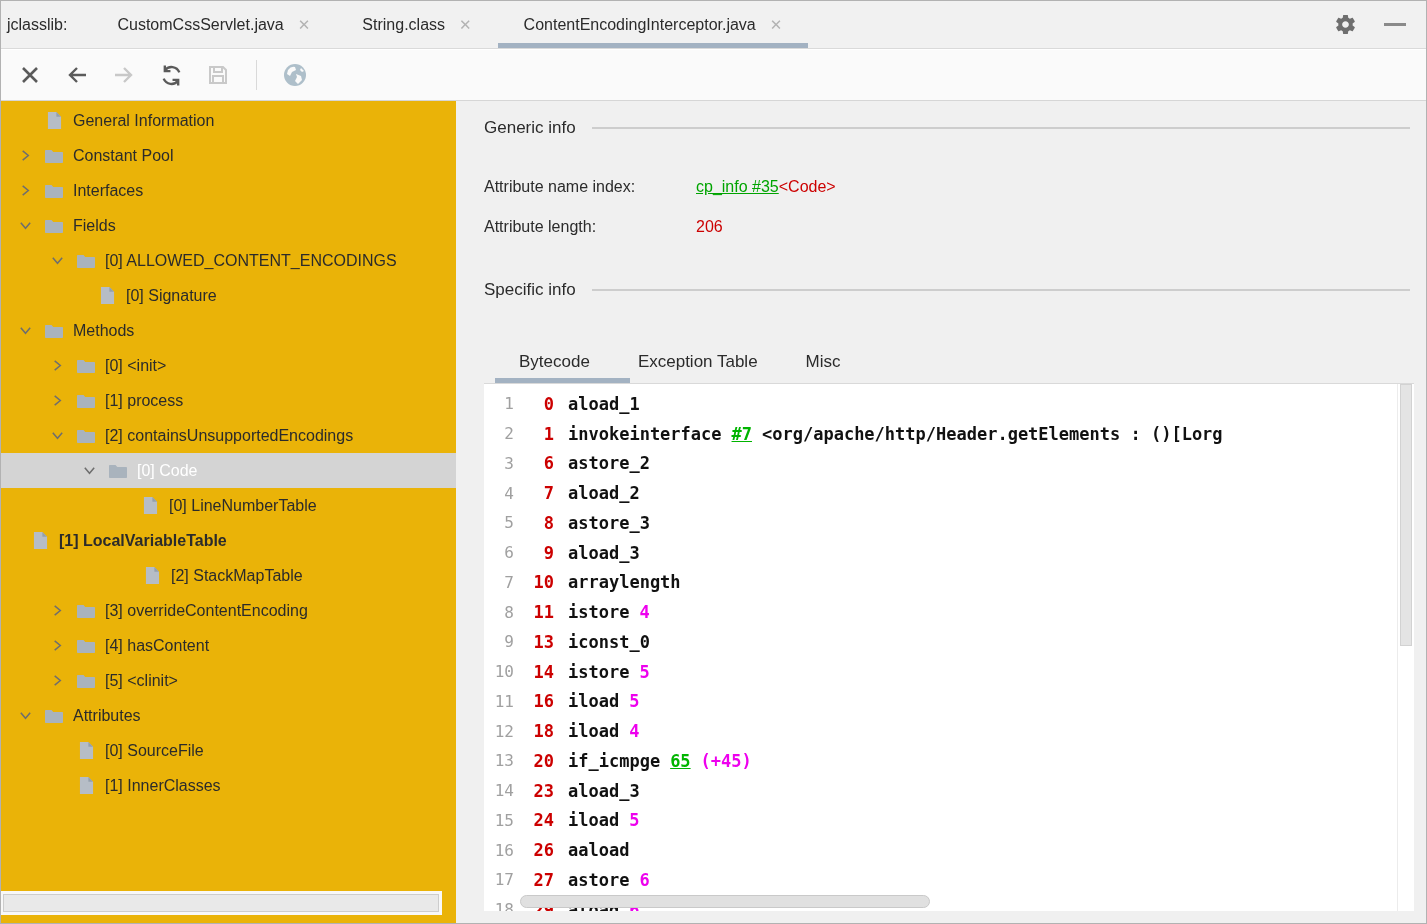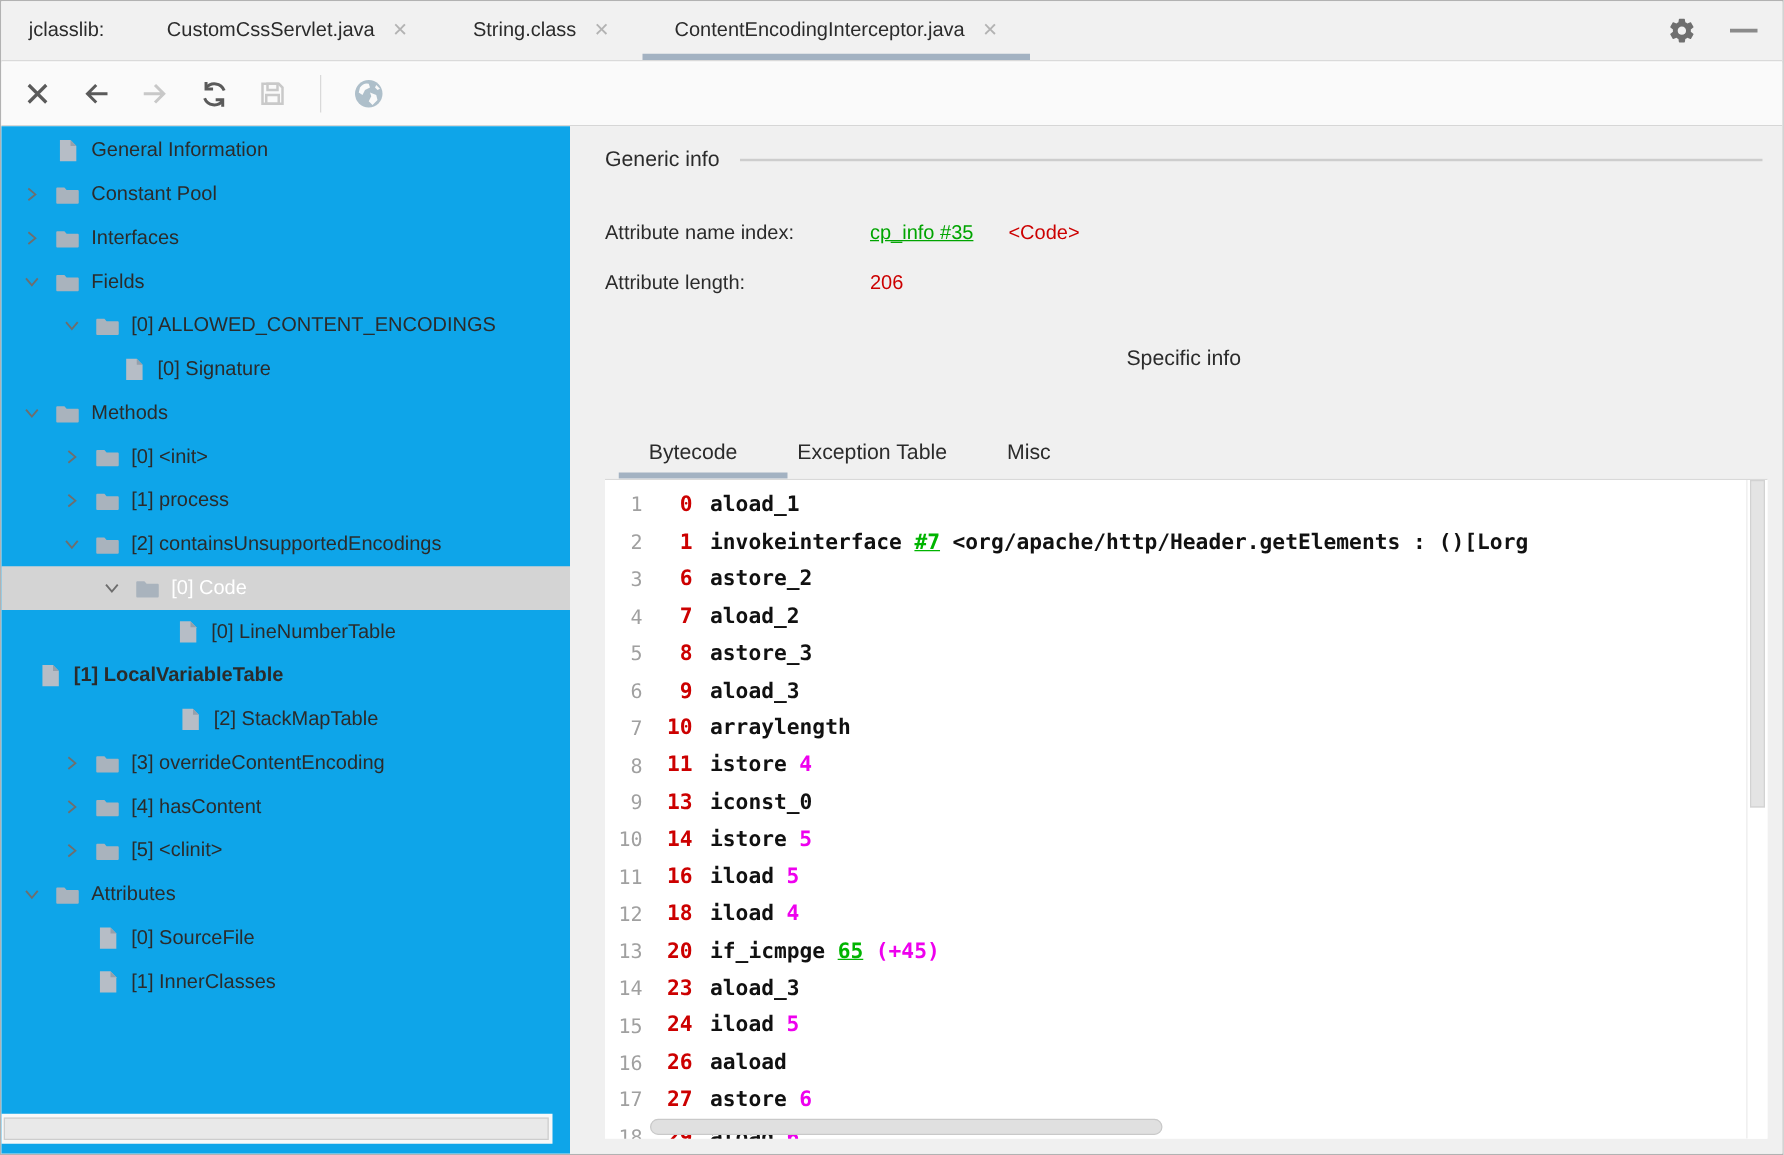--- a/index.html
+++ b/index.html
@@ -2,56 +2,56 @@
 <html><head>
 <meta charset="utf-8">
 <style>
   * { margin:0; padding:0; box-sizing:border-box; }
   html,body { width:1427px; height:924px; font-family:"Liberation Sans",sans-serif; background:#fff; }
   .window { position:relative; width:1427px; height:924px; border:1px solid #b2b2b2; background:#fff; overflow:hidden; }
 
   
   .tabbar { position:absolute; left:0; top:0; right:0; height:48px; background:#f1f1f1;
             border-bottom:1px solid #dadada; display:flex; align-items:stretch; }
-  .app-label { display:flex; align-items:center; padding-left:22px; font-size:16px; color:#2b2b2b; }
+  .app-label { display:flex; align-items:center; padding-left:6px; font-size:16px; color:#2b2b2b; }
   .tabs { display:flex; margin-left:24px; }
   .tab { position:relative; display:flex; align-items:center; padding:0 26px; font-size:16px; color:#2b2b2b; cursor:default; }
   .tab .close { margin-left:14px; color:#b3b3b3; font-size:15px; line-height:1; }
   .tab.active::after { content:""; position:absolute; left:0; right:0; bottom:0; height:5px; background:#a3b2c2; }
   .winbtns { margin-left:auto; display:flex; align-items:center; gap:26px; padding-right:20px; }
   .gear svg { display:block; }
   .min-dash { width:22px; height:3px; background:#8a8a8a; }
 
   
   .toolbar { position:absolute; left:0; top:49px; right:0; height:51px; background:#fafafa;
              border-bottom:1px solid #d6d6d6; display:flex; align-items:center; gap:21px; padding-left:16px; }
   .tbtn { width:26px; height:26px; display:flex; align-items:center; justify-content:center; }
   .tb-sep { width:1px; height:30px; background:#d9d9d9; margin:0 4px; }
 
   
-  .tree-panel { position:absolute; left:0; top:100px; width:455px; bottom:0; background:#0ea5e9; overflow:hidden; }
+  .tree-panel { position:absolute; left:0; top:100px; width:455px; bottom:0; background:#eab308; overflow:hidden; }
   .tree { position:absolute; left:0; top:2px; right:0; }
   .tree-row { height:35px; display:flex; align-items:center; white-space:nowrap; font-size:16px; color:#2b2b2b; }
   .tree-row.selected { background:#d4d4d4; color:#ffffff; }
   .tw-chev { width:20px; height:16px; display:flex; align-items:center; justify-content:center; flex:none; }
   .tw-icon { width:22px; display:flex; align-items:center; justify-content:center; margin-left:8px; flex:none; }
   .tw-label { margin-left:8px; }
   .tree-hscroll { position:absolute; left:0; right:14px; bottom:8px; height:24px; background:#f8f8f8; }
   .tree-hthumb { position:absolute; left:2px; top:3px; width:436px; height:18px; background:#e9e9e9; border:1px solid #cdcdcd; }
 
   
   .detail { position:absolute; left:455px; top:100px; right:0; bottom:0; background:#f0f0f0; }
   .sec-head { position:absolute; left:28px; right:16px; height:26px; display:flex; align-items:center; gap:16px; }
   .sec-head .t { font-size:17px; color:#2b2b2b; white-space:nowrap; }
   .sec-head .rule { flex:1; height:2px; background:#cdcdcd; }
   .info-row { position:absolute; left:28px; right:16px; height:24px; display:flex; align-items:center; font-size:16px; color:#2b2b2b; }
   .info-val { position:absolute; left:212px; display:flex; align-items:center; }
   .cp-link { color:#00a400; text-decoration:underline; cursor:pointer; }
   .red { color:#cc0000; }
-  .annot { margin-left:28px; }
+  .annot { }
 
   .dtabs { position:absolute; left:39px; top:243px; height:35px; display:flex; font-size:17px; color:#2b2b2b; }
   .dtab { padding:0 24px; display:flex; align-items:center; }
   .dtab-underline { position:absolute; left:39px; top:277px; width:135px; height:5px; background:#a3b2c2; }
 
   
   .code-area { position:absolute; left:28px; top:282px; width:930px; height:528px; background:#fff;
                border-top:1px solid #d9d9d9; overflow:hidden; }
   .code-lines { position:absolute; left:0; top:5px; right:17px; font-family:"DejaVu Sans Mono",monospace;
                 font-size:17px; font-weight:bold; white-space:nowrap; }
@@ -403,21 +403,21 @@
       </span>
     </div>
 
     <div class="info-row" style="top:114px;">
       <span>Attribute length:</span>
       <span class="info-val">
         <span class="red">206</span>
       </span>
     </div>
 
-    <div class="sec-head" style="top:176px;flex-direction:column;">
+    <div class="sec-head" style="top:176px;">
       <span class="t">Specific info</span>
       <span class="rule"></span>
     </div>
 
     <div class="dtabs">
         <div class="dtab">Bytecode</div>
         <div class="dtab">Exception Table</div>
         <div class="dtab">Misc</div>
       </div>
     <div class="dtab-underline"></div>

